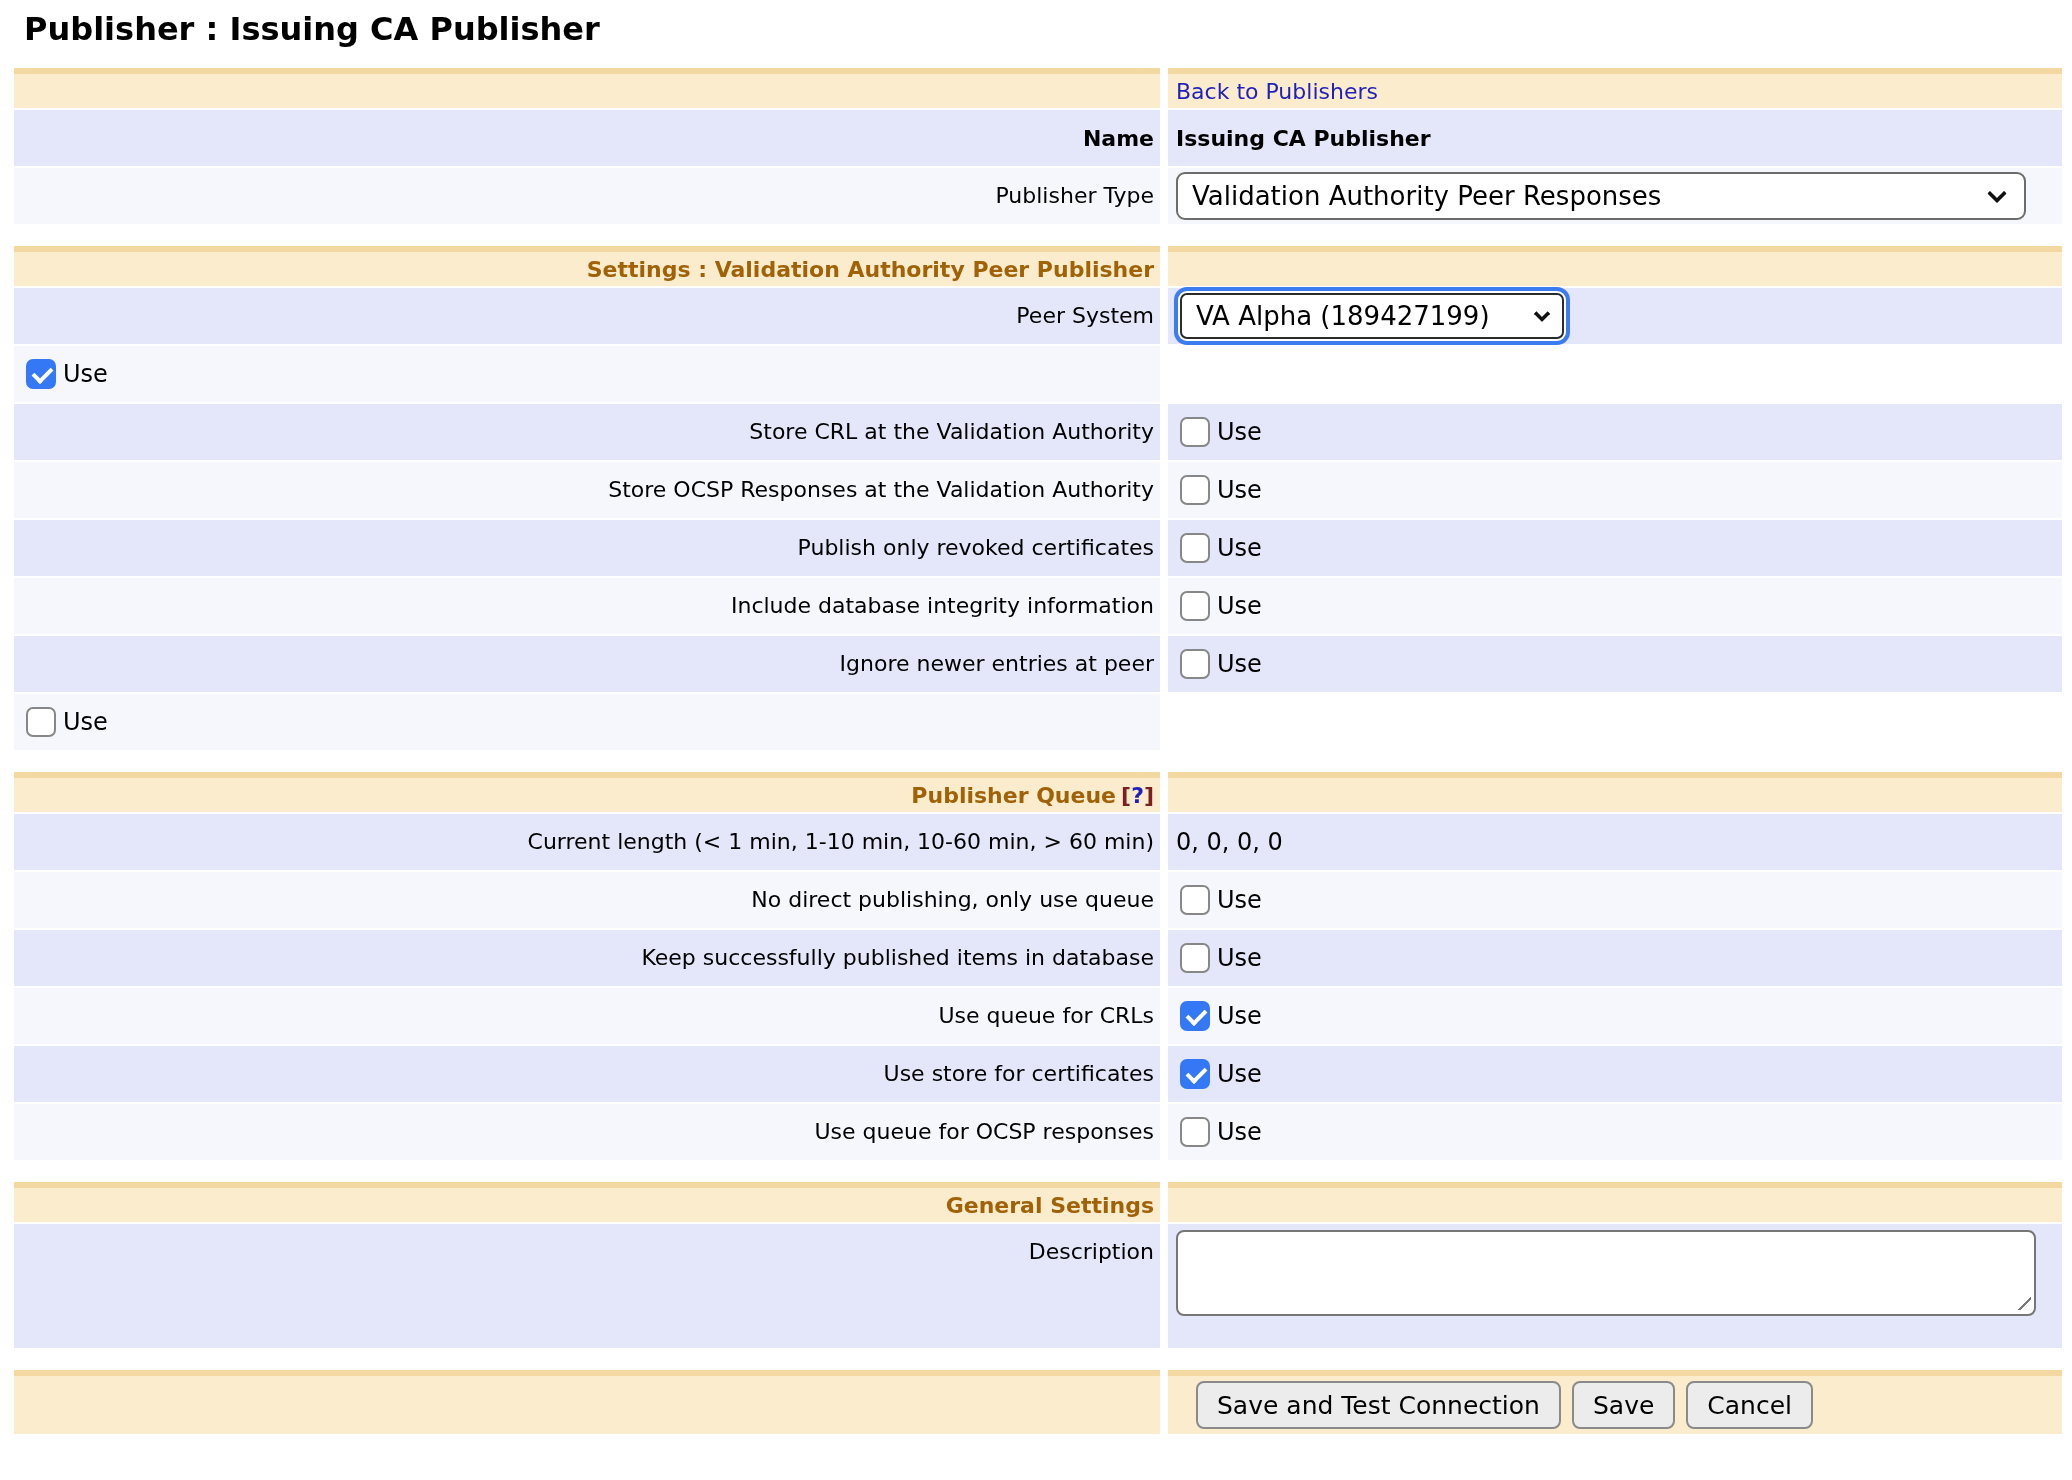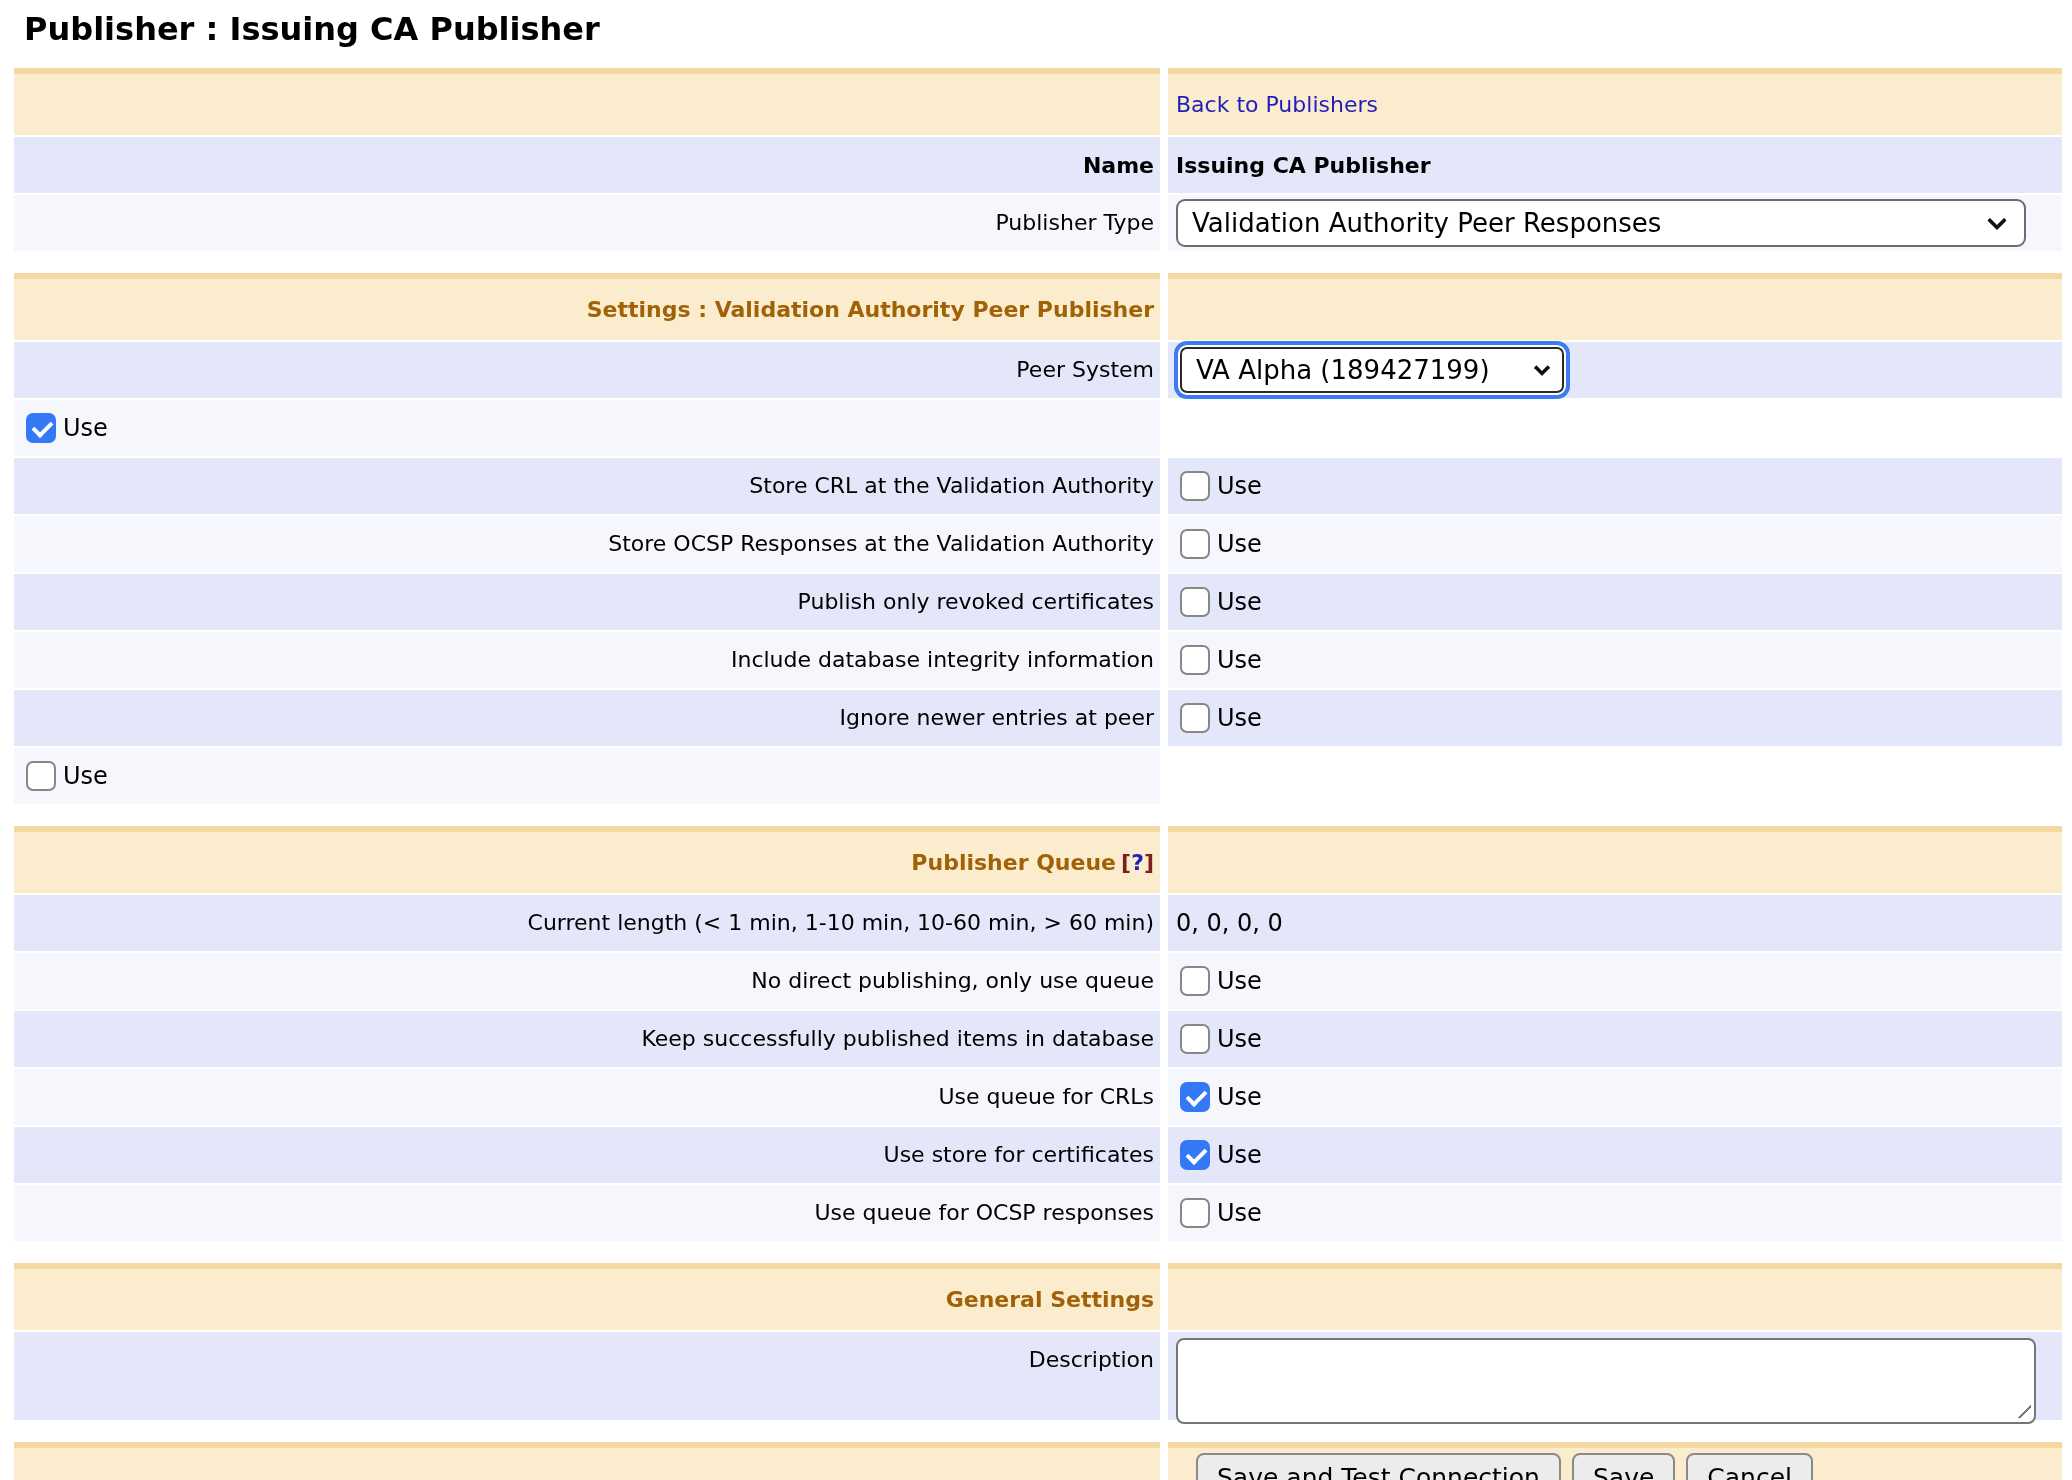--- a/index.html
+++ b/index.html
@@ -25,25 +25,25 @@
   }
   .cell {
     display: flex; align-items: center;
     height: 56px;
   }
   .cell.l { justify-content: flex-end; padding-right: 6px; text-align: right; }
   .cell.r { padding-left: 8px; }
   .row.header .cell, .row.footer .cell {
     background: #faeccd;
     border-top: 6px solid #f3d9a1;
-    height: 67px;
+    height: 40px;
   }
   .row.lav .cell { background: #e3e7f9; }
   .row.lit .cell { background: #f5f7fd; }
-  .row.desc .cell { height: 88px; align-items: flex-start; }
+  .row.desc .cell { height: 124px; align-items: flex-start; }
   .row.desc .cell.l { padding-top: 14px; }
   .row.footer .cell { height: 64px; padding-left: 28px; }
 
   .lbl { font-size: 22px; line-height: 1.25; }
   .bold { font-weight: bold; font-size: 22px; }
   .sec-title { color: #a16207; font-weight: bold; font-size: 22px; }
   .bracket { color: #7d1f1e; font-weight: bold; font-size: 22px; }
   a.link { color: #1f1fbc; text-decoration: none; font-size: 22px; cursor: pointer; }
   a.help { color: #1f1fbc; font-weight: bold; font-size: 22px; text-decoration: none; cursor: pointer; }
   .val { font-size: 22px; }

